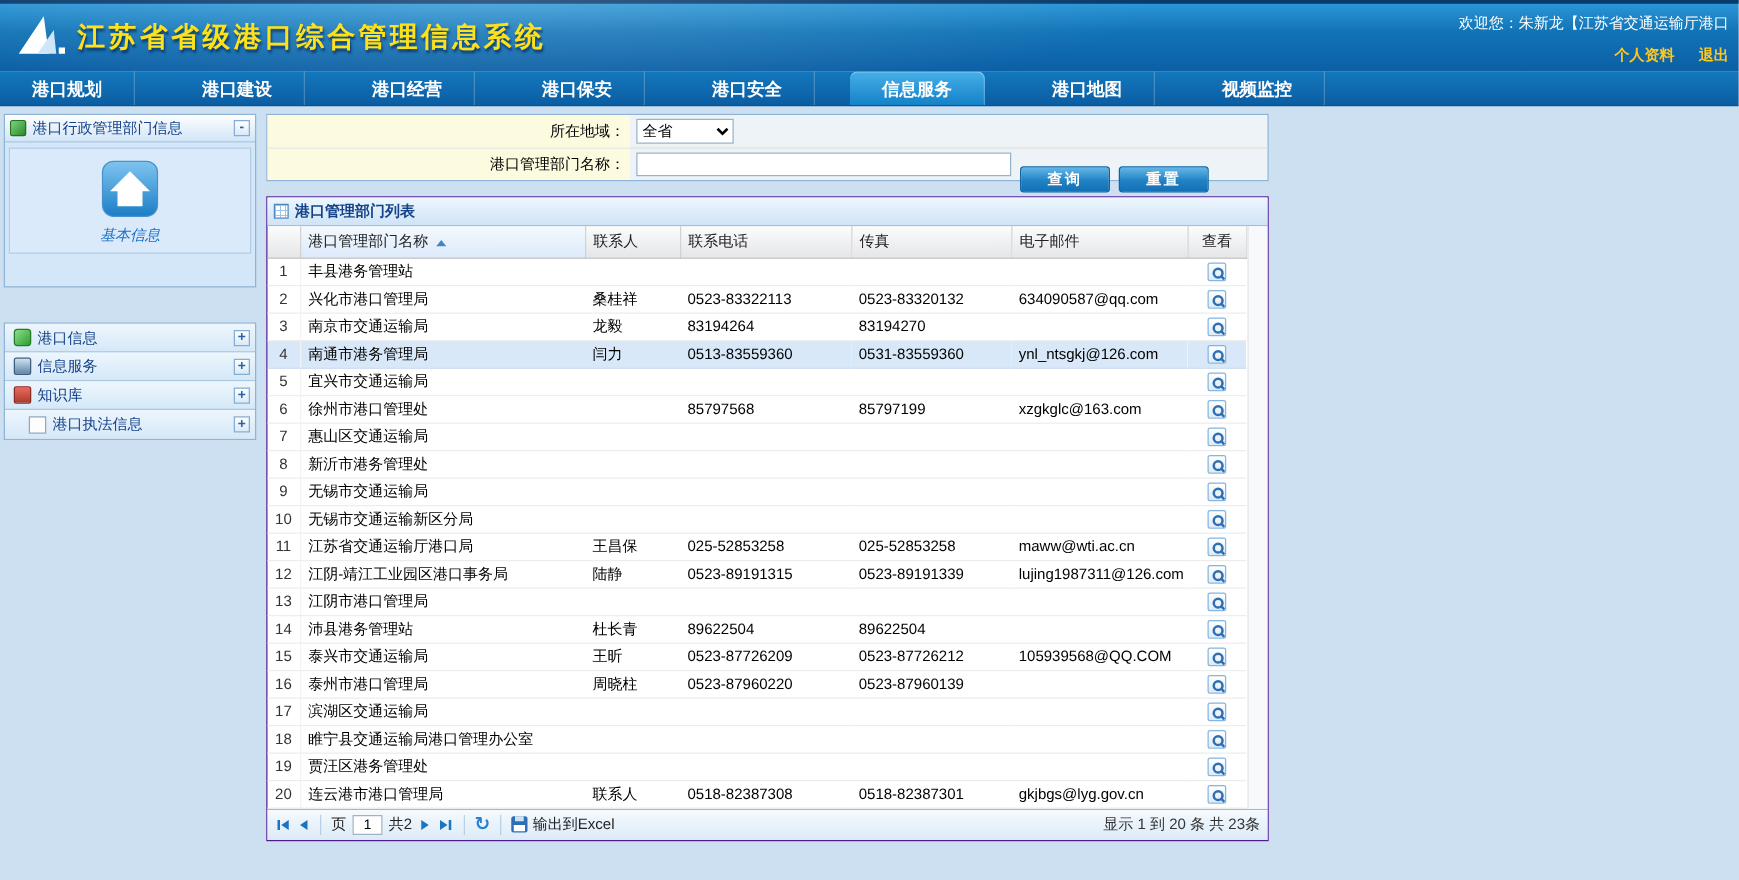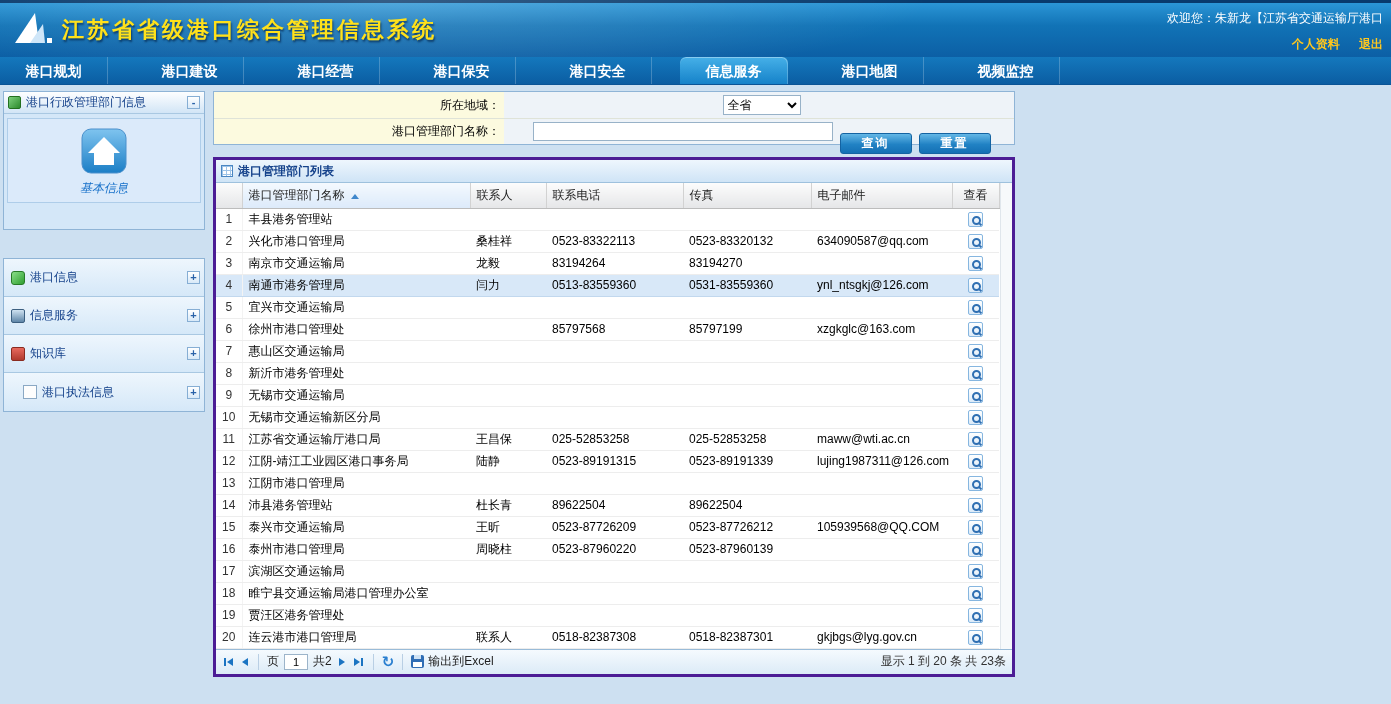--- a/index.html
+++ b/index.html
@@ -48,50 +48,50 @@
   .sp-title { flex:1; white-space:nowrap; overflow:hidden; }
   .toggle-box { width:13px; height:13px; flex:none; line-height:11px; text-align:center;
     border:1px solid #86aed4; background:linear-gradient(#ffffff,#d8e9f8);
     color:#2a62a8; font-weight:bold; font-size:11px; cursor:pointer; }
   .side-panel-body { padding:4px 3px 26px; }
   .shortcut { background:#dbeafa; border:1px solid #aecde9; padding:9px 0 5px;
     text-align:center; cursor:pointer; }
   .home-icon { display:inline-block; }
   .shortcut-label { display:block; color:#1670c9; margin-top:3px;font-style:italic; }
   .side-items { margin-top:28px; border:1px solid #8fb4d6; }
-  .side-item { height:38px; display:flex; align-items:center; padding:0 4px;
+  .side-item { height:23px; display:flex; align-items:center; padding:0 4px;
     background:linear-gradient(#eef6fd,#d5e8f8); color:#15428b; cursor:pointer;
     border-bottom:1px solid #a9c8e2; }
   .side-item:last-child { border-bottom:none; }
   .side-item.indent { padding-left:16px; }
   .si-icon { width:14px; height:14px; margin:0 5px 0 3px; flex:none; }
   .icon-anchor { background:linear-gradient(135deg,#8adf8a,#2f9e2f); border:1px solid #277a27; border-radius:3px; }
   .icon-screen { background:linear-gradient(#cfe2f1,#5f86a8); border:1px solid #3c5f80; border-radius:2px; }
   .icon-book { background:linear-gradient(#e86a5e,#b03a2e); border:1px solid #8a2b20; border-radius:2px; }
   .icon-doc { background:#fdfdfd; border:1px solid #8aa8c4; }
   .si-label { flex:1; white-space:nowrap; overflow:hidden; }
 
   
   .main { width:802px; flex:none; }
 
   .search-panel { border:1px solid #8fb4d6; background:#eef3f8; }
   .search-row { height:26px; display:flex; align-items:stretch; }
   .search-row + .search-row { border-top:1px solid #dfe3d8; }
   .search-label { width:290px; flex:none; background:#fcfadf; display:flex;
     align-items:center; justify-content:flex-end; padding-right:4px; }
-  .search-controls { flex:1; display:flex; align-items:center; padding-left:5px; gap:7px;justify-content:center; }
+  .search-controls { flex:1; display:flex; align-items:center; padding-left:5px; gap:7px; }
   select.region { width:78px; height:20px; border:1px solid #98b2c8; background:#fff;
     font:12px "Liberation Sans","DejaVu Sans",sans-serif; }
   input.name-input { width:300px; height:19px; border:1px solid #98b2c8; padding:0 3px;
     font:12px "Liberation Sans","DejaVu Sans",sans-serif; }
   .btn { width:72px; height:21px; border:1px solid #1463a2; border-radius:3px;
     background:linear-gradient(#64b7e6,#2182c4 55%,#1470b4); color:#fff;
     font:bold 12px "Liberation Sans","DejaVu Sans",sans-serif; cursor:pointer; letter-spacing:2px;margin-top:24px; }
 
-  .grid-panel { border:3px solid #4c1d95; background:#fff; margin-top:12px; }
+  .grid-panel { border:1px solid #4c1d95; background:#fff; margin-top:12px; }
   .grid-title-bar { height:23px; display:flex; align-items:center; gap:5px; padding:0 5px;
     background:linear-gradient(#eef6fd,#cfe4f6); border-bottom:1px solid #9ec1dd;
     color:#15428b; font-weight:bold; }
   .grid-icon { width:12px; height:12px; border:1px solid #4a86c2; background-color:#fff;
     background-image:linear-gradient(#9ec4e8 1px, transparent 1px),
       linear-gradient(90deg,#9ec4e8 1px, transparent 1px);
     background-size:4px 4px; }
   .grid-body { display:flex; }
   table.grid-table { border-collapse:collapse; table-layout:fixed; width:783px; }
   .grid-scrollbar { width:17px; align-self:stretch; background:#f7f9fb; border-left:1px solid #e0e6ec; cursor:pointer; }

